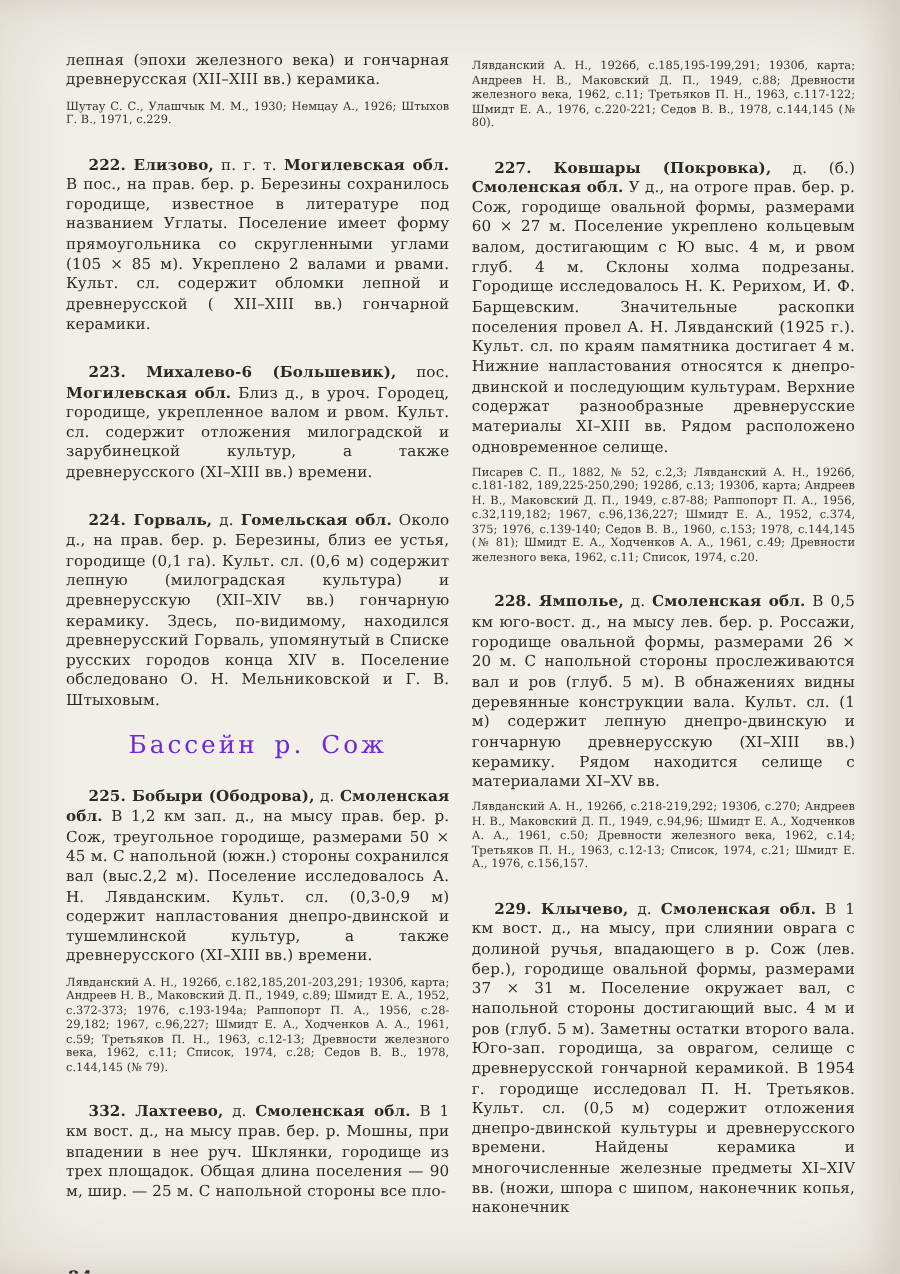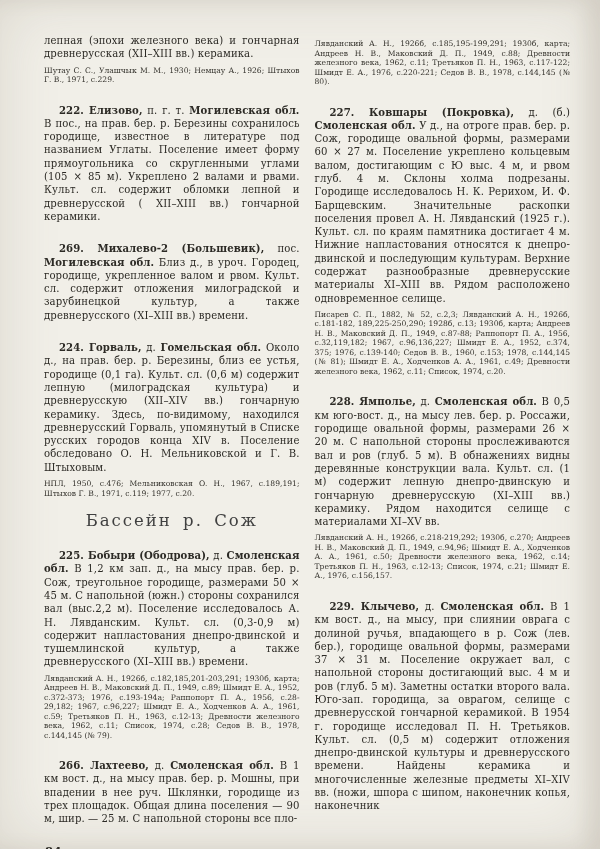--- a/index.html
+++ b/index.html
@@ -37,21 +37,21 @@
     margin: 5px 0 5px 0;
     color: #34322c;
   }
   .section-heading {
     text-align: center;
     font-size: 16.5px;
     letter-spacing: 2px;
     word-spacing: 4px;
     margin: 13px 0 9px 0;
     font-weight: normal;
-    color: #404040;
+    color: #6d28d9;
   }
   .page-number {
     position: absolute;
     left: 45px;
     top: 844px;
     font-size: 11.5px;
     letter-spacing: 0.5px;
     font-weight: bold;
   }
 </style>
@@ -60,31 +60,30 @@
 
 <div class="page">
 
   <div class="col">
 
     <p class="body-par cont">лепная (эпохи железного века) и гончарная древнерусская (XII–XIII вв.) керамика.</p>
     <p class="refs">Шутау С. С., Улашчык М. М., 1930; Немцау А., 1926; Штыхов Г. В., 1971, с.229.</p>
 
     <p class="body-par entry"><b class="hn">222. Елизово,</b> <span>п. г. т.</span> <b class="hn">Могилевская обл.</b> <span>В пос., на прав. бер. р. Березины сохранилось городище, известное в литературе под названием Углаты. Поселение имеет форму прямоугольника со скругленными углами (105 × 85 м). Укреплено 2 валами и рвами. Культ. сл. содержит обломки лепной и древнерусской ( XII–XIII вв.) гончарной керамики.</span></p>
 
-    <p class="body-par entry"><b class="hn">269. Михалево-2 (Большевик),</b> <span>пос.</span> <b class="hn">Могилевская обл.</b> <span>Близ д., в уроч. Городец, городище, укрепленное валом и рвом. Культ. сл. содержит отложения милоградской и зарубинецкой культур, а также древнерусского (XI–XIII вв.) времени.</span></p>
+    <p class="body-par entry"><b class="hn">223. Михалево-6 (Большевик),</b> <span>пос.</span> <b class="hn">Могилевская обл.</b> <span>Близ д., в уроч. Городец, городище, укрепленное валом и рвом. Культ. сл. содержит отложения милоградской и зарубинецкой культур, а также древнерусского (XI–XIII вв.) времени.</span></p>
 
     <p class="body-par entry"><b class="hn">224. Горваль,</b> <span>д.</span> <b class="hn">Гомельская обл.</b> <span>Около д., на прав. бер. р. Березины, близ ее устья, городище (0,1 га). Культ. сл. (0,6 м) содержит лепную (милоградская культура) и древнерусскую (XII–XIV вв.) гончарную керамику. Здесь, по-видимому, находился древнерусский Горваль, упомянутый в Списке русских городов конца XIV в. Поселение обследовано О. Н. Мельниковской и Г. В. Штыховым.</span></p>
-    <p class="refs">НПЛ, 1950, с.476; Мельниковская О. Н., 1967, с.189,191; Штыхов Г. В., 1971, с.119; 1977, с.20.</p>
 
     <h2 class="section-heading">Бассейн р. Сож</h2>
 
     <p class="body-par entry"><b class="hn">225. Бобыри (Ободрова),</b> <span>д.</span> <b class="hn">Смоленская обл.</b> <span>В 1,2 км зап. д., на мысу прав. бер. р. Сож, треугольное городище, размерами 50 × 45 м. С напольной (южн.) стороны сохранился вал (выс.2,2 м). Поселение исследовалось А. Н. Лявданским. Культ. сл. (0,3-0,9 м) содержит напластования днепро-двинской и тушемлинской культур, а также древнерусского (XI–XIII вв.) времени.</span></p>
     <p class="refs">Лявданский А. Н., 1926б, с.182,185,201-203,291; 1930б, карта; Андреев Н. В., Маковский Д. П., 1949, с.89; Шмидт Е. А., 1952, с.372-373; 1976, с.193-194а; Раппопорт П. А., 1956, с.28-29,182; 1967, с.96,227; Шмидт Е. А., Ходченков А. А., 1961, с.59; Третьяков П. Н., 1963, с.12-13; Древности железного века, 1962, с.11; Список, 1974, с.28; Седов В. В., 1978, с.144,145 (№ 79).</p>
 
-    <p class="body-par entry"><b class="hn">266. Лахтеево,</b> <span>д.</span> <b class="hn">Смоленская обл.</b> <span>В 1 км вост. д., на мысу прав. бер. р. Мошны, при впадении в нее руч. Шклянки, городище из трех площадок. Общая длина поселения — 90 м, шир. — 25 м. С напольной стороны все пло-</span></p>
+    <p class="body-par entry"><b class="hn">332. Лахтеево,</b> <span>д.</span> <b class="hn">Смоленская обл.</b> <span>В 1 км вост. д., на мысу прав. бер. р. Мошны, при впадении в нее руч. Шклянки, городище из трех площадок. Общая длина поселения — 90 м, шир. — 25 м. С напольной стороны все пло-</span></p>
 
   </div>
 
   <div class="col">
 
     <p class="refs">Лявданский А. Н., 1926б, с.185,195-199,291; 1930б, карта; Андреев Н. В., Маковский Д. П., 1949, с.88; Древности железного века, 1962, с.11; Третьяков П. Н., 1963, с.117-122; Шмидт Е. А., 1976, с.220-221; Седов В. В., 1978, с.144,145 (№ 80).</p>
 
     <p class="body-par entry"><b class="hn">227. Ковшары (Покровка),</b> <span>д. (б.)</span> <b class="hn">Смоленская обл.</b> <span>У д., на отроге прав. бер. р. Сож, городище овальной формы, размерами 60 × 27 м. Поселение укреплено кольцевым валом, достигающим с Ю выс. 4 м, и рвом глуб. 4 м. Склоны холма подрезаны. Городище исследовалось Н. К. Рерихом, И. Ф. Барщевским. Значительные раскопки поселения провел А. Н. Лявданский (1925 г.). Культ. сл. по краям памятника достигает 4 м. Нижние напластования относятся к днепро-двинской и последующим культурам. Верхние содержат разнообразные древнерусские материалы XI–XIII вв. Рядом расположено одновременное селище.</span></p>
     <p class="refs">Писарев С. П., 1882, № 52, с.2,3; Лявданский А. Н., 1926б, с.181-182, 189,225-250,290; 1928б, с.13; 1930б, карта; Андреев Н. В., Маковский Д. П., 1949, с.87-88; Раппопорт П. А., 1956, с.32,119,182; 1967, с.96,136,227; Шмидт Е. А., 1952, с.374, 375; 1976, с.139-140; Седов В. В., 1960, с.153; 1978, с.144,145 (№ 81); Шмидт Е. А., Ходченков А. А., 1961, с.49; Древности железного века, 1962, с.11; Список, 1974, с.20.</p>
 

